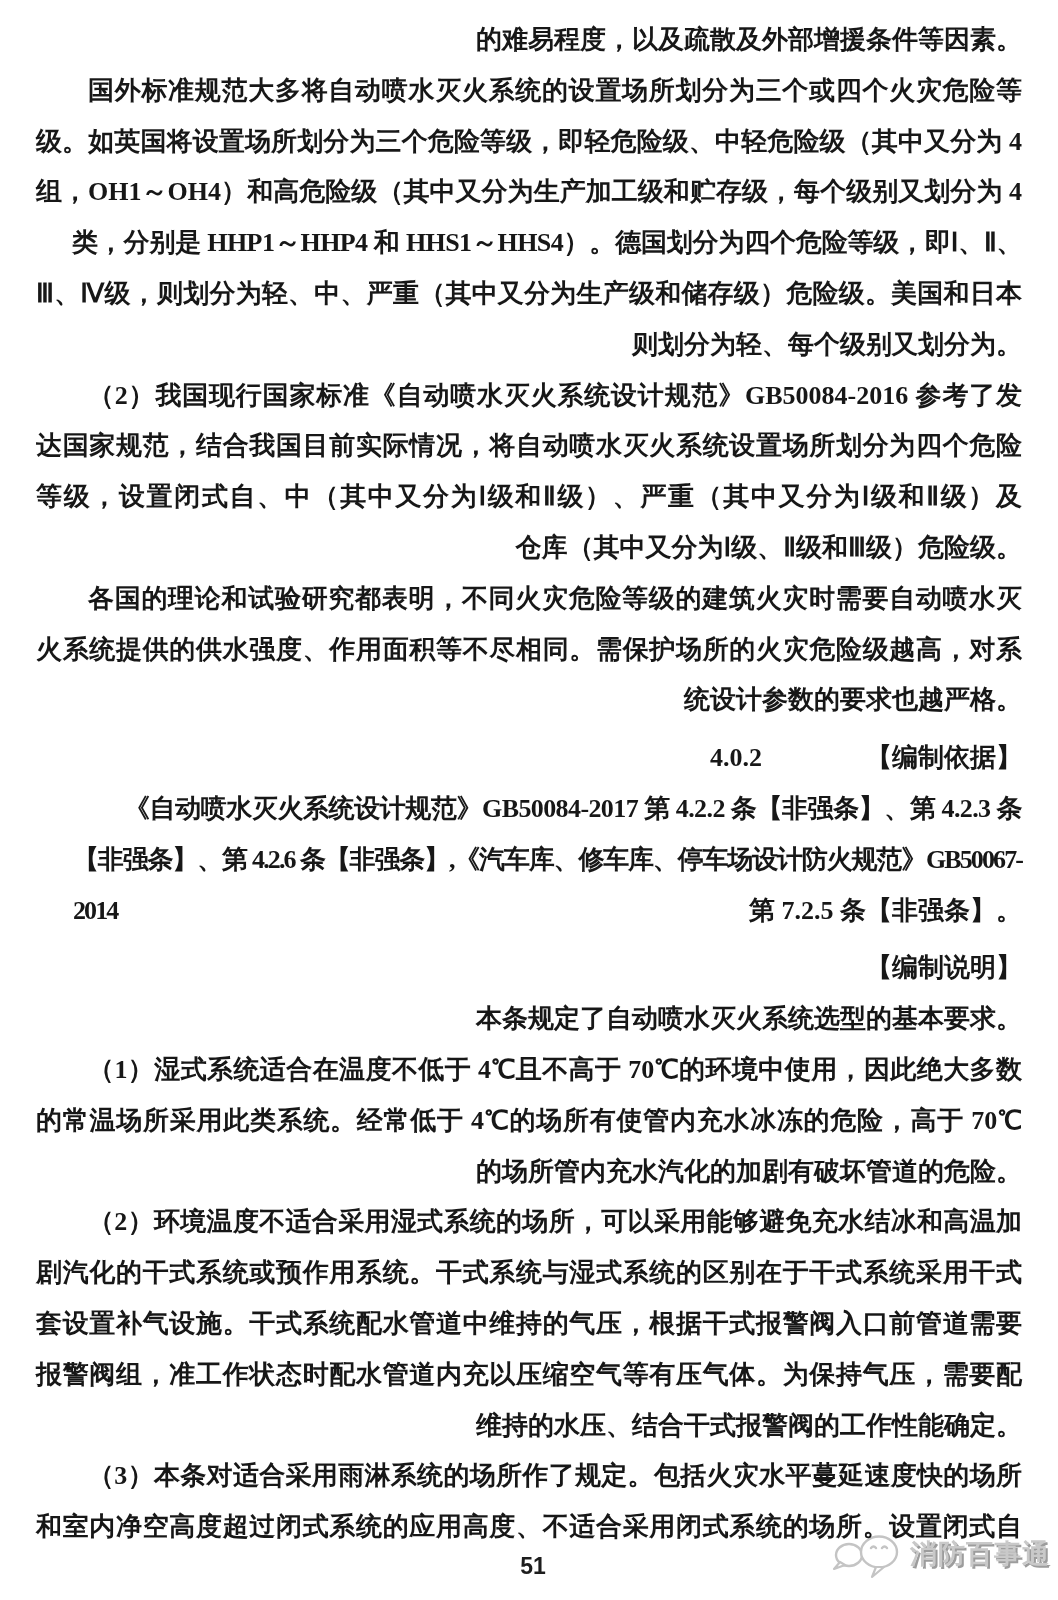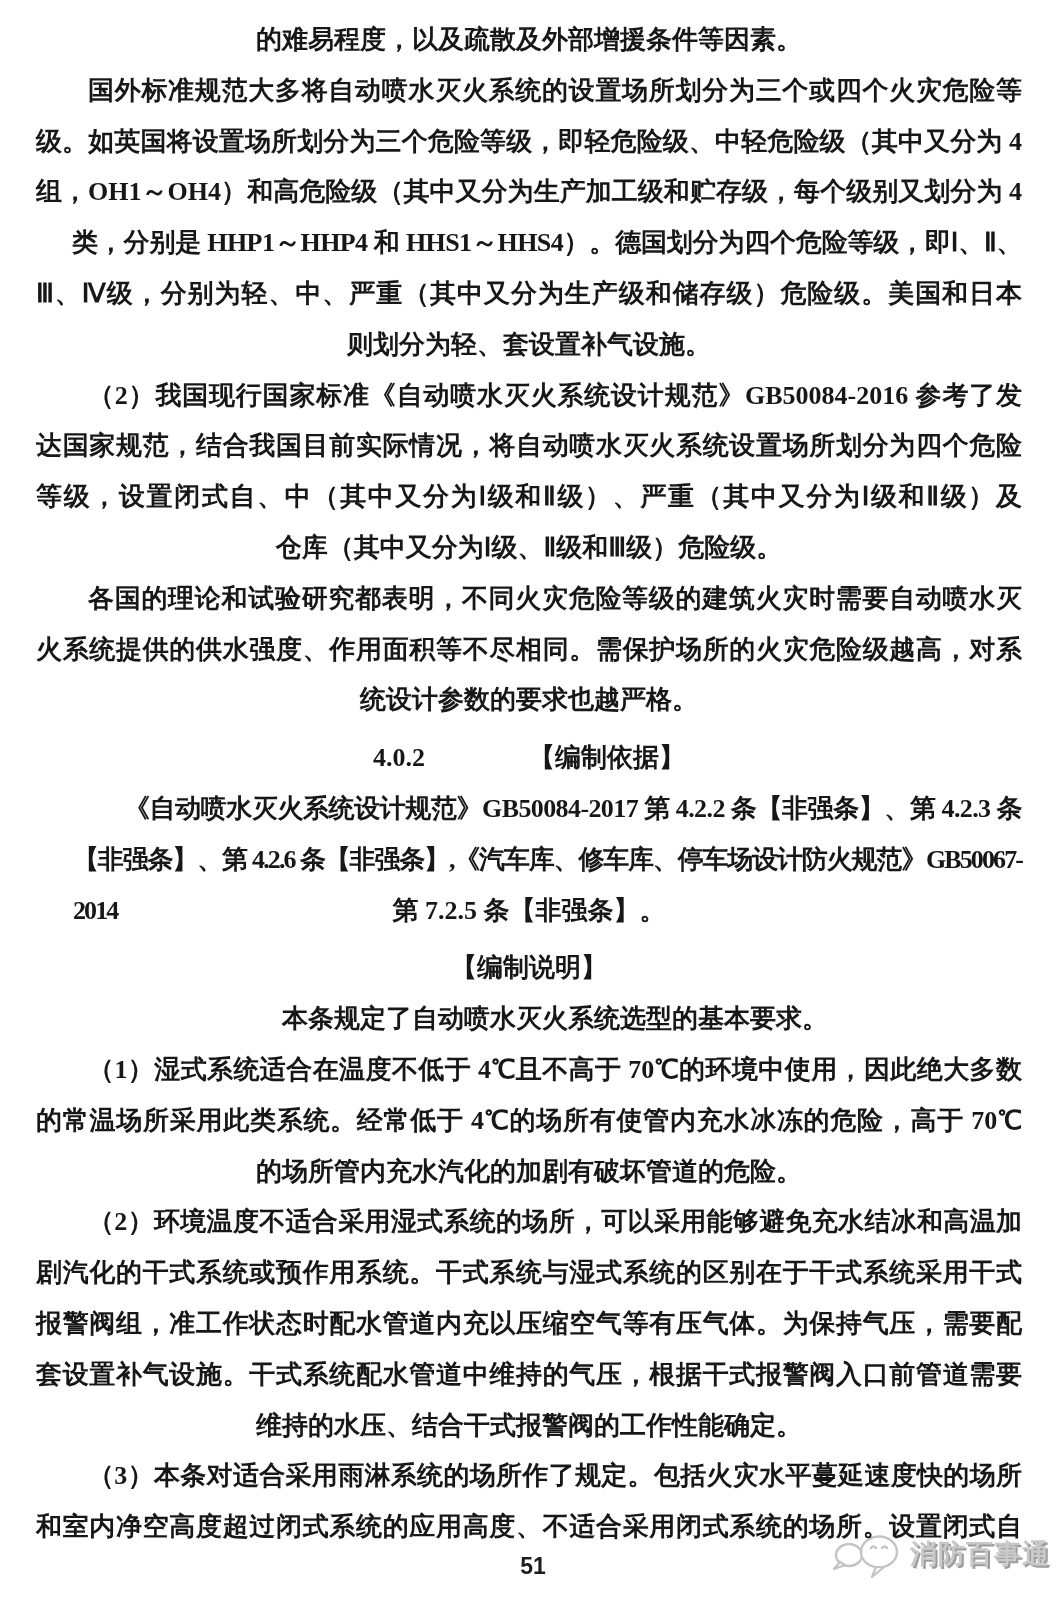--- a/index.html
+++ b/index.html
@@ -17,21 +17,21 @@
     position: absolute;
     left: 36px;
     right: 36px;
     top: 15px;
     z-index: 2;
   }
   .line {
     font-size: 26px;
     line-height: 50.8px;
     font-weight: 600;
-    text-align: center;
+    text-align: right;
     height: 50.8px;
     overflow: visible;
   }
   .line.fill {
     text-align: justify;
     text-align-last: justify;
     text-justify: inter-character;
   }
   .line.indent { text-indent: 52px; }
   .line.gap { margin-top: 7px; }
@@ -87,42 +87,42 @@
     </svg>
     <span class="wm-text">消防百事通</span>
   </div>
 
   <div class="body-text">
       <div class="line">的难易程度，以及疏散及外部增援条件等因素。</div>
       <div class="line indent fill">国外标准规范大多将自动喷水灭火系统的设置场所划分为三个或四个火灾危险等</div>
       <div class="line fill">级。如英国将设置场所划分为三个危险等级，即轻危险级、中轻危险级（其中又分为 4</div>
       <div class="line fill">组，OH1～OH4）和高危险级（其中又分为生产加工级和贮存级，每个级别又划分为 4</div>
       <div class="line fill sq1">类，分别是 HHP1～HHP4 和 HHS1～HHS4）。德国划分为四个危险等级，即Ⅰ、Ⅱ、</div>
-      <div class="line fill">Ⅲ、Ⅳ级，分别为轻、中、严重（其中又分为生产级和储存级）危险级。美国和日本</div>
-      <div class="line">则划分为轻、套设置补气设施。</div>
+      <div class="line fill">Ⅲ、Ⅳ级，则划分为轻、中、严重（其中又分为生产级和储存级）危险级。美国和日本</div>
+      <div class="line">则划分为轻、每个级别又划分为。</div>
       <div class="line indent fill">（2）我国现行国家标准《自动喷水灭火系统设计规范》GB50084-2016 参考了发</div>
       <div class="line fill">达国家规范，结合我国目前实际情况，将自动喷水灭火系统设置场所划分为四个危险</div>
       <div class="line fill">等级，设置闭式自、中（其中又分为Ⅰ级和Ⅱ级）、严重（其中又分为Ⅰ级和Ⅱ级）及</div>
       <div class="line">仓库（其中又分为Ⅰ级、Ⅱ级和Ⅲ级）危险级。</div>
       <div class="line indent fill">各国的理论和试验研究都表明，不同火灾危险等级的建筑火灾时需要自动喷水灭</div>
       <div class="line fill">火系统提供的供水强度、作用面积等不尽相同。需保护场所的火灾危险级越高，对系</div>
       <div class="line">统设计参数的要求也越严格。</div>
       <div class="line gap">4.0.2　　　　【编制依据】</div>
       <div class="line indent fill sq1">《自动喷水灭火系统设计规范》GB50084-2017 第 4.2.2 条【非强条】、第 4.2.3 条</div>
       <div class="line fill sq2">【非强条】、第 4.2.6 条【非强条】,《汽车库、修车库、停车场设计防火规范》GB50067-2014</div>
       <div class="line">第 7.2.5 条【非强条】。</div>
       <div class="line gap">【编制说明】</div>
       <div class="line indent">本条规定了自动喷水灭火系统选型的基本要求。</div>
       <div class="line indent fill">（1）湿式系统适合在温度不低于 4℃且不高于 70℃的环境中使用，因此绝大多数</div>
       <div class="line fill">的常温场所采用此类系统。经常低于 4℃的场所有使管内充水冰冻的危险，高于 70℃</div>
       <div class="line">的场所管内充水汽化的加剧有破坏管道的危险。</div>
       <div class="line indent fill">（2）环境温度不适合采用湿式系统的场所，可以采用能够避免充水结冰和高温加</div>
       <div class="line fill">剧汽化的干式系统或预作用系统。干式系统与湿式系统的区别在于干式系统采用干式</div>
+      <div class="line fill">套设置补气设施。干式系统配水管道中维持的气压，根据干式报警阀入口前管道需要</div>
       <div class="line fill">报警阀组，准工作状态时配水管道内充以压缩空气等有压气体。为保持气压，需要配</div>
-      <div class="line fill">套设置补气设施。干式系统配水管道中维持的气压，根据干式报警阀入口前管道需要</div>
       <div class="line">维持的水压、结合干式报警阀的工作性能确定。</div>
       <div class="line indent fill">（3）本条对适合采用雨淋系统的场所作了规定。包括火灾水平蔓延速度快的场所</div>
       <div class="line fill">和室内净空高度超过闭式系统的应用高度、不适合采用闭式系统的场所。设置闭式自</div>
     </div>
 
   <div class="page-number">51</div>
 
 </div>
 
 </body></html>

